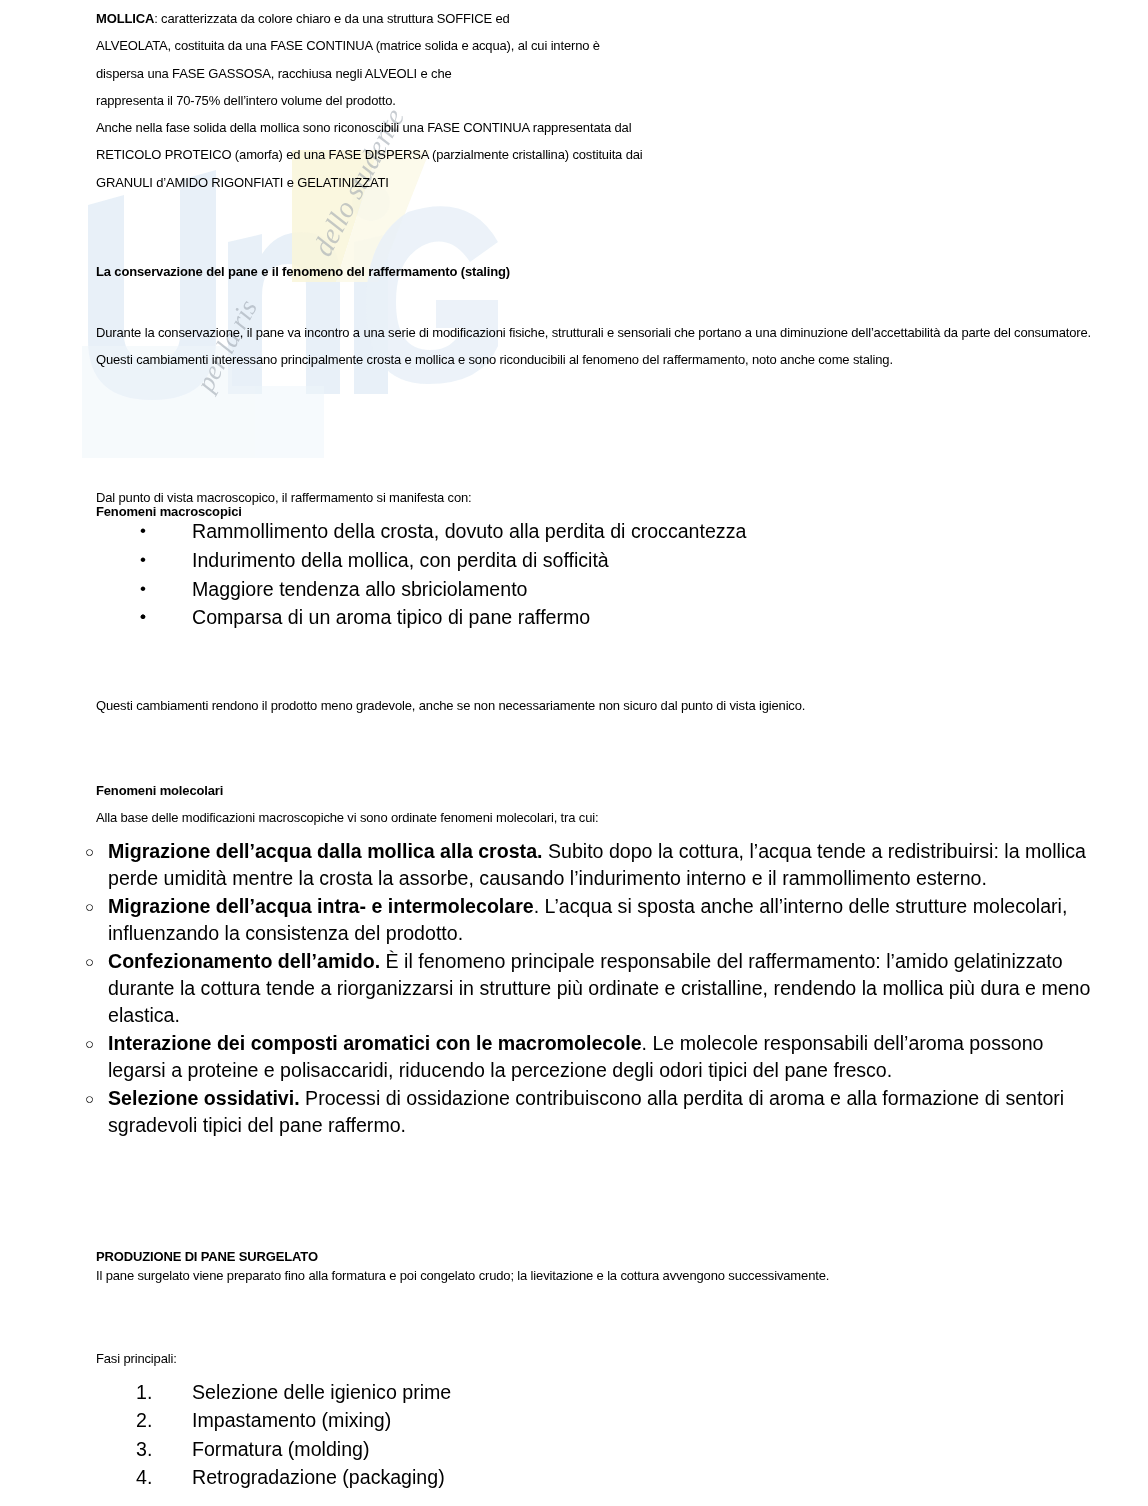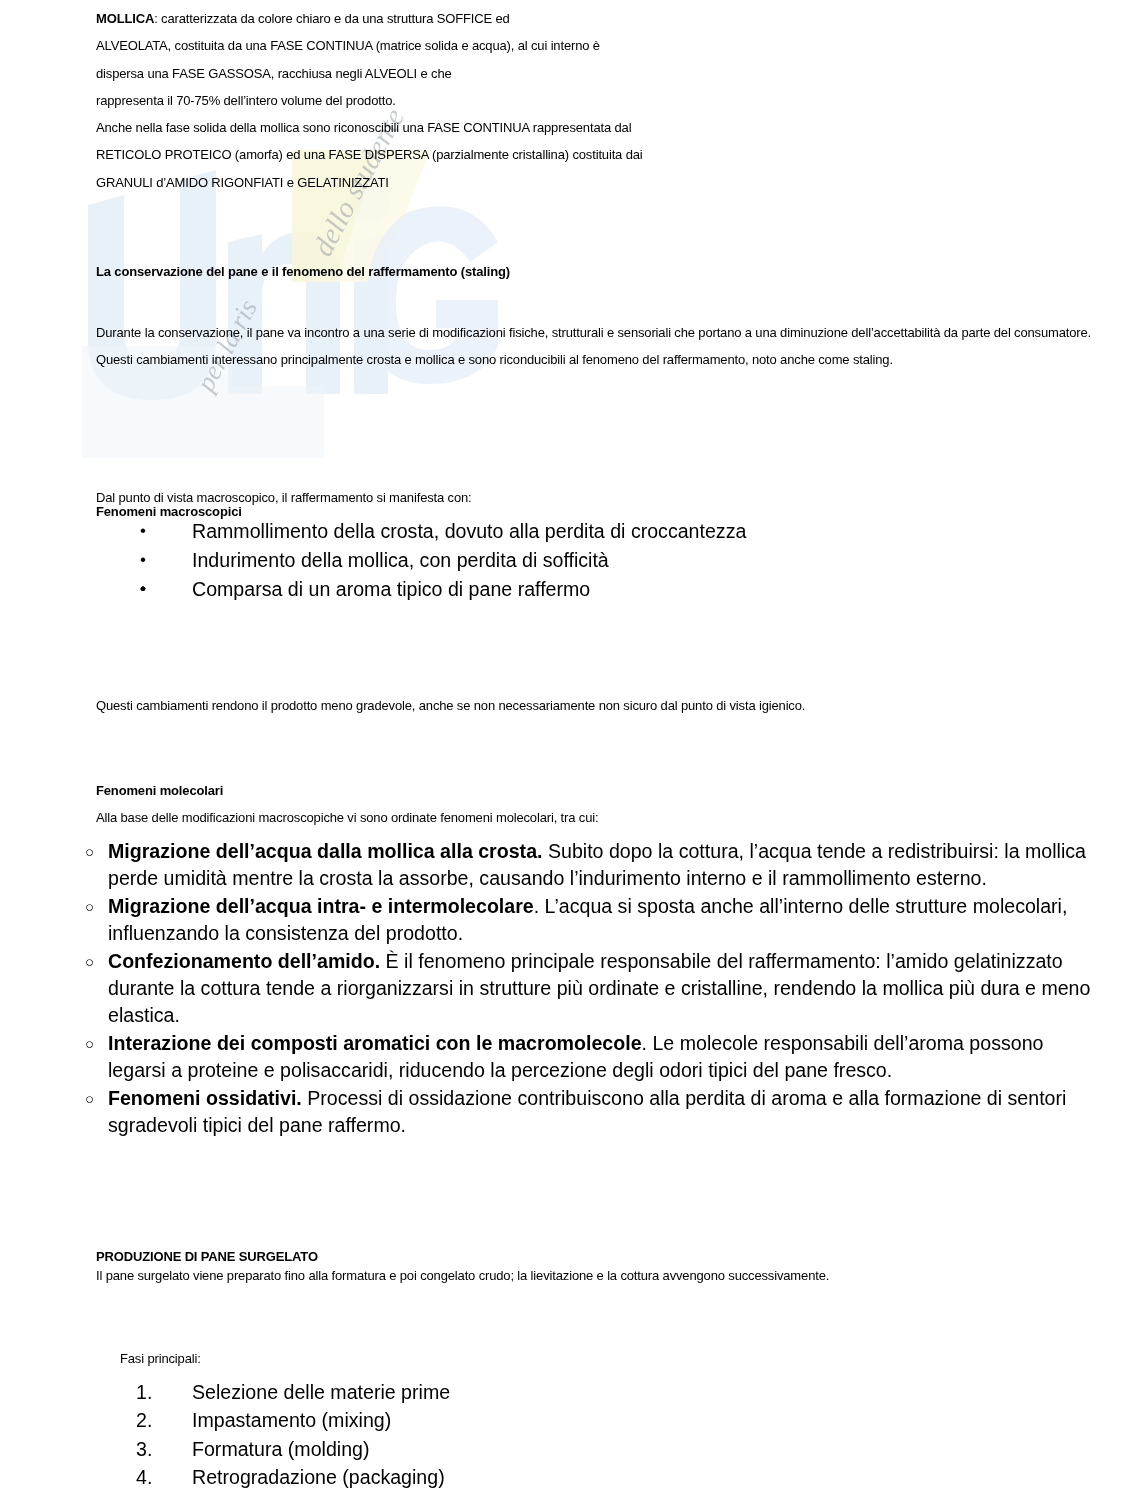--- a/index.html
+++ b/index.html
@@ -202,21 +202,21 @@
 
     <div class="para" style="top:319px;">Durante la conservazione, il pane va incontro a una serie di modificazioni fisiche, strutturali e sensoriali che portano a una diminuzione dell’accettabilità da parte del consumatore. Questi cambiamenti interessano principalmente crosta e mollica e sono riconducibili al fenomeno del raffermamento, noto anche come staling.</div>
 
     <div class="para" style="top:457px;font-weight:bold;margin-top:41px;">Fenomeni macroscopici</div>
 
     <div class="para" style="top:484px;">Dal punto di vista macroscopico, il raffermamento si manifesta con:</div>
 
     <ul class="ul-disc" style="top:518px;">
       <li><span class="bt">•</span><span>Rammollimento della crosta, dovuto alla perdita di croccantezza</span></li>
       <li><span class="bt">•</span><span>Indurimento della mollica, con perdita di sofficità</span></li>
-      <li><span class="bt">•</span></li>
+      <li><span class="bt">•</span><span>Maggiore tendenza allo sbriciolamento</span></li>
       <li><span class="bt">•</span></li>
       <li><span class="bt">•</span><span>Comparsa di un aroma tipico di pane raffermo</span></li>
     </ul>
 
     <div class="para" style="top:692px;">Questi cambiamenti rendono il prodotto meno gradevole, anche se non necessariamente non sicuro dal punto di vista igienico.</div>
 
     <div class="para" style="top:777px;font-weight:bold;">Fenomeni molecolari</div>
 
     <div class="para" style="top:804px;">Alla base delle modificazioni macroscopiche vi sono ordinate fenomeni molecolari, tra cui:</div>
 
@@ -227,31 +227,31 @@
       <li>
         <span class="bt">○</span><span> </span><b>Migrazione dell’acqua intra- e intermolecolare</b><span>. L’acqua si sposta anche all’interno delle strutture molecolari, influenzando la consistenza del prodotto.</span>
       </li>
       <li>
         <span class="bt">○</span><span></span><b>Confezionamento dell’amido.</b><span> È il fenomeno principale responsabile del raffermamento: l’amido gelatinizzato durante la cottura tende a riorganizzarsi in strutture più ordinate e cristalline, rendendo la mollica più dura e meno elastica.</span>
       </li>
       <li>
         <span class="bt">○</span><span> </span><b>Interazione dei composti aromatici con le macromolecole</b><span>. Le molecole responsabili dell’aroma possono legarsi a proteine e polisaccaridi, riducendo la percezione degli odori tipici del pane fresco.</span>
       </li>
       <li>
-        <span class="bt">○</span><span></span><b>Fenomeni ossidativi.</b><span> Processi di ossidazione contribuiscono alla perdita di aroma e alla formazione di sentori sgradevoli tipici del pane raffermo.</span>
+        <span class="bt">○</span><span></span><b>Selezione ossidativi.</b><span> Processi di ossidazione contribuiscono alla perdita di aroma e alla formazione di sentori sgradevoli tipici del pane raffermo.</span>
       </li>
     </ul>
 
     <div class="para" style="top:1235px;font-weight:bold;margin-top:8px;">PRODUZIONE DI PANE SURGELATO</div>
 
     <div class="para" style="top:1262px;">Il pane surgelato viene preparato fino alla formatura e poi congelato crudo; la lievitazione e la cottura avvengono successivamente.</div>
 
-    <div class="para" style="top:1345px;margin-left:24px;">Fasi principali:</div>
+    <div class="para" style="top:1345px;">Fasi principali:</div>
 
     <ol class="ol-num" style="top:1379px;">
-      <li><span class="num">1.</span><span>Selezione delle materie prime</span></li>
+      <li><span class="num">1.</span><span>Selezione delle igienico prime</span></li>
       <li><span class="num">2.</span><span>Impastamento (mixing)</span></li>
       <li><span class="num">3.</span><span>Formatura (molding)</span></li>
       <li><span class="num">4.</span><span>Retrogradazione (packaging)</span></li>
     </ol>
 
   </div>
 </div>
 
 </body></html>

